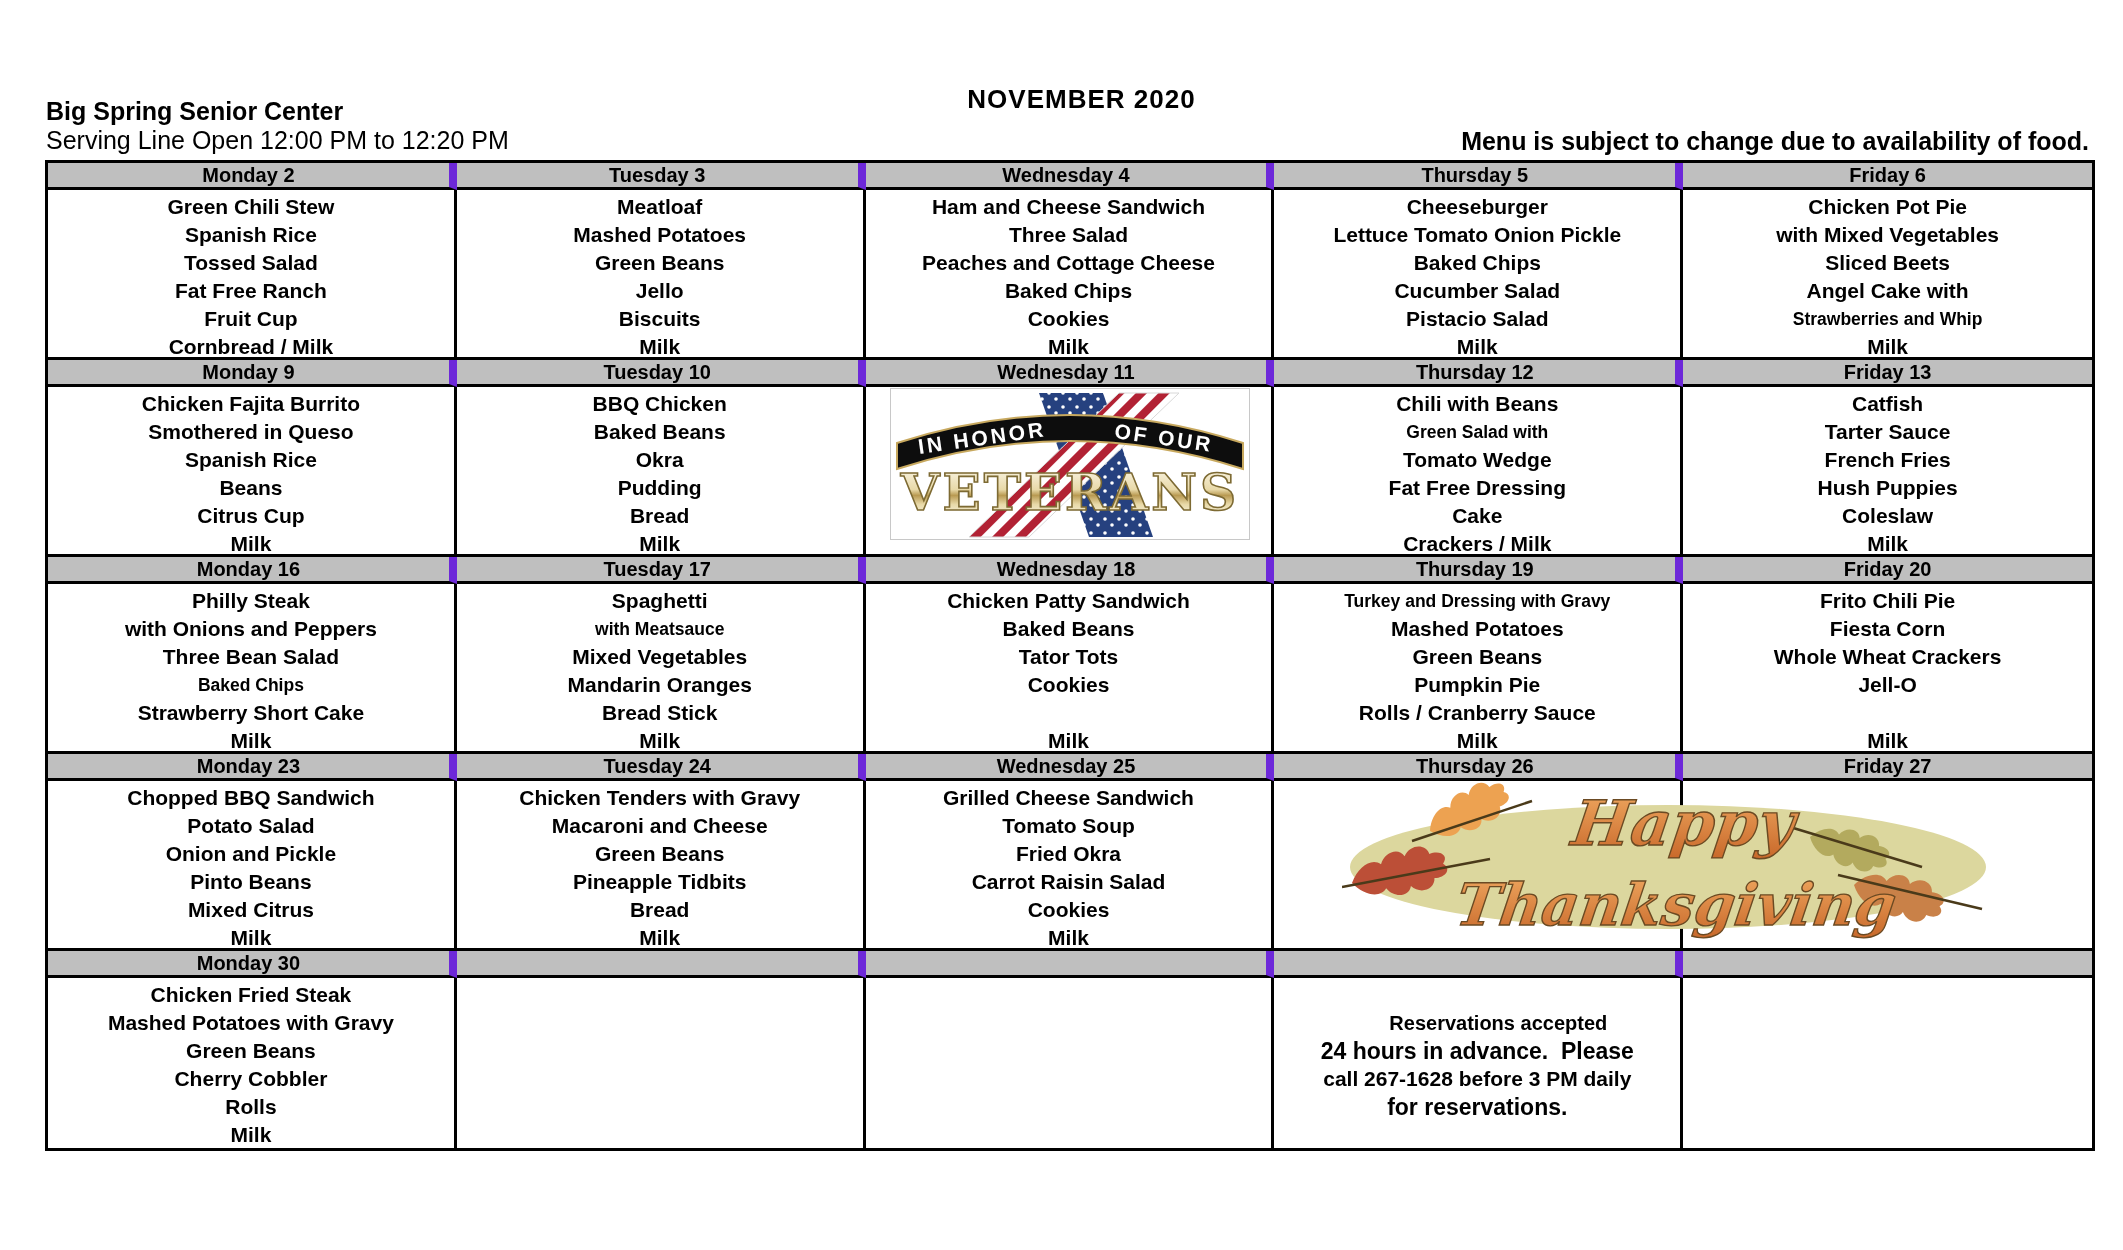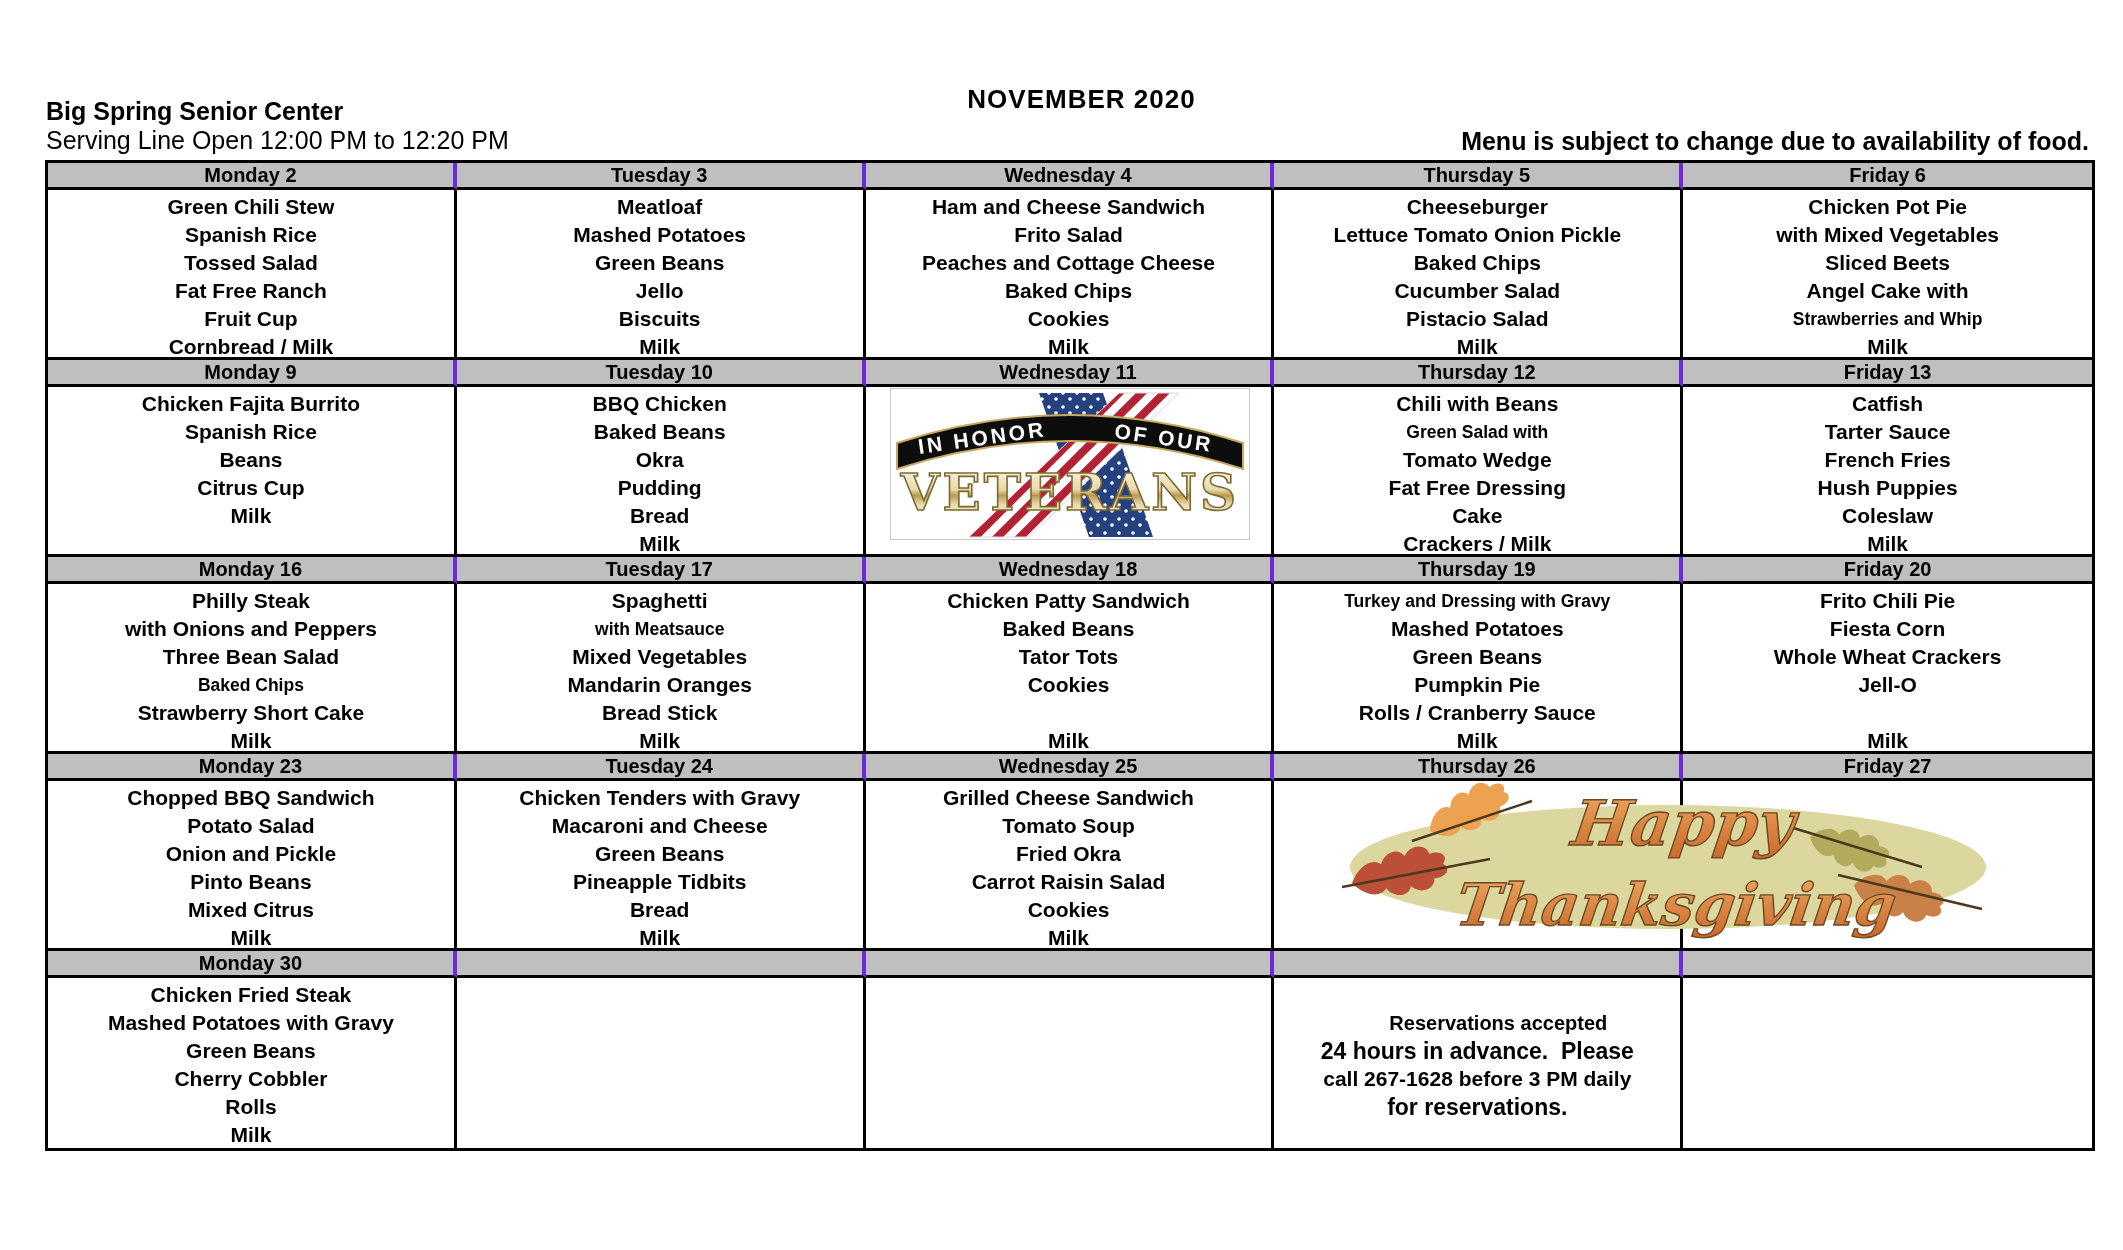--- a/index.html
+++ b/index.html
@@ -9,21 +9,21 @@
   .org-name{position:absolute;left:46px;top:97px;font-size:25px;font-weight:700;}
   .serving-line{position:absolute;left:46px;top:126px;font-size:25px;font-weight:400;}
   .month-title{position:absolute;left:0;top:84px;width:2123px;text-align:center;
                font-size:26px;font-weight:700;letter-spacing:1px;padding-left:20px;}
   .availability{position:absolute;right:34px;top:127px;font-size:25px;font-weight:700;}
 
   .menu-table{position:absolute;left:45px;top:160px;width:2044px;
               display:grid;grid-template-columns:repeat(5,1fr);
               border:3px solid #000;background:#fff;}
   .hdr{box-sizing:border-box;height:27px;background:#bfbfbf;
-       border-right:4px solid #6d28d9;border-bottom:3px solid #000;
+       border-right:8px solid #6d28d9;border-bottom:3px solid #000;
        font-size:20px;font-weight:700;text-align:center;line-height:24px;}
   .cell{box-sizing:border-box;height:170px;background:#fff;
         border-right:3px solid #000;border-bottom:3px solid #000;
         padding-top:3px;}
   .last-col{border-right:none;}
   .last-row{border-bottom:none;}
 
   .menu-line{height:28px;line-height:28px;font-size:21px;font-weight:700;
              text-align:center;white-space:pre;overflow:hidden;}
   .menu-line.sm{font-size:17.5px;}
@@ -63,21 +63,21 @@
       <div class="cell">
         <div class="menu-line">Meatloaf</div>
         <div class="menu-line">Mashed Potatoes</div>
         <div class="menu-line">Green Beans</div>
         <div class="menu-line">Jello</div>
         <div class="menu-line">Biscuits</div>
         <div class="menu-line">Milk</div>
       </div>
       <div class="cell">
         <div class="menu-line">Ham and Cheese Sandwich</div>
-        <div class="menu-line">Frito Salad</div>
+        <div class="menu-line">Three Salad</div>
         <div class="menu-line">Peaches and Cottage Cheese</div>
         <div class="menu-line">Baked Chips</div>
         <div class="menu-line">Cookies</div>
         <div class="menu-line">Milk</div>
       </div>
       <div class="cell">
         <div class="menu-line">Cheeseburger</div>
         <div class="menu-line">Lettuce Tomato Onion Pickle</div>
         <div class="menu-line">Baked Chips</div>
         <div class="menu-line">Cucumber Salad</div>
@@ -92,20 +92,21 @@
         <div class="menu-line sm">Strawberries and Whip</div>
         <div class="menu-line">Milk</div>
       </div>
       <div class="hdr">Monday 9</div>
       <div class="hdr">Tuesday 10</div>
       <div class="hdr">Wednesday 11</div>
       <div class="hdr">Thursday 12</div>
       <div class="hdr last-col">Friday 13</div>
       <div class="cell">
         <div class="menu-line">Chicken Fajita Burrito</div>
+        <div class="menu-line">Smothered in Queso</div>
         <div class="menu-line">Spanish Rice</div>
         <div class="menu-line">Beans</div>
         <div class="menu-line">Citrus Cup</div>
         <div class="menu-line">Milk</div>
       </div>
       <div class="cell">
         <div class="menu-line">BBQ Chicken</div>
         <div class="menu-line">Baked Beans</div>
         <div class="menu-line">Okra</div>
         <div class="menu-line">Pudding</div>

